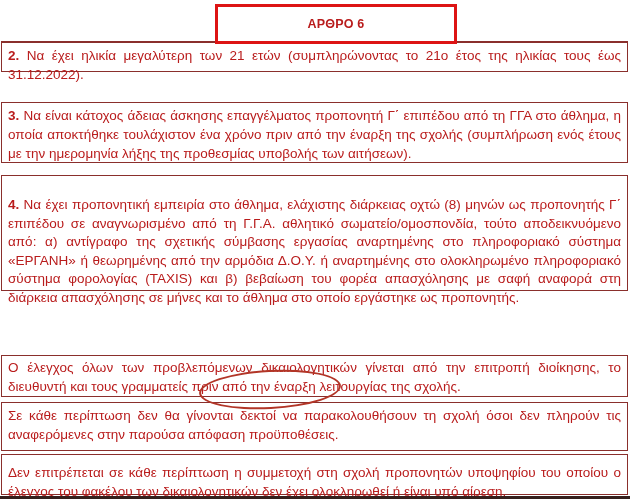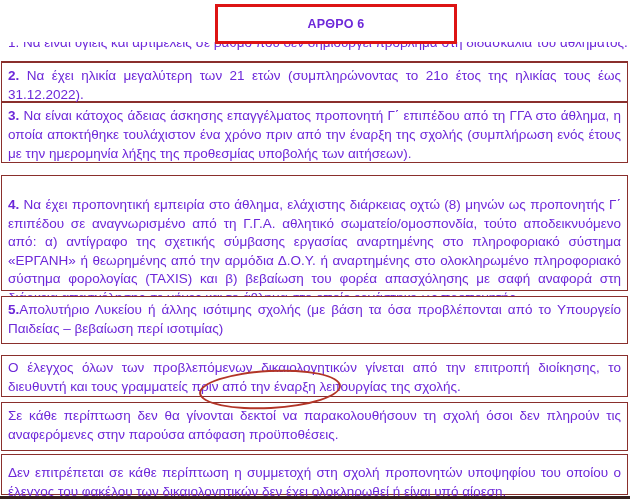--- a/index.html
+++ b/index.html
@@ -6,21 +6,21 @@
     margin: 0;
     padding: 0;
     background: #ffffff;
   }
   #page {
     position: relative;
     width: 630px;
     height: 501px;
     background: #ffffff;
     font-family: "Liberation Sans", "DejaVu Sans", sans-serif;
-    color: #6d28d9;
+    color: #b91c1c;
     overflow: hidden;
   }
 
   
   .title-box {
     position: absolute;
     left: 215px;
     top: 4px;
     width: 242px;
     height: 40px;
@@ -70,21 +70,21 @@
     box-sizing: border-box;
     background: #ffffff;
     padding: 3px 6px 2px 6px;
     font-size: 13.5px;
     line-height: 19px;
     text-align: justify;
     z-index: 2;
   }
   .pbox .num { font-weight: bold; }
 
-  #box-2 { top: 61px;  height: 41px; border-top-width: 2px; }
+  #box-2 { top: 41px;  height: 31px; border-top-width: 2px; }
   #box-3 { top: 102px; height: 61px; }
   #box-4 { top: 175px; height: 116px; line-height: 18.6px; padding-top: 20px; }
   #box-5 { top: 296px; height: 48px; }
   #box-6 { top: 355px; height: 42px; padding-top: 2px; }
   #box-7 { top: 402px; height: 49px; }
   #box-8 { top: 454px; height: 41px; padding-top: 8px; }
 
   
   .ellipse-annotation {
     position: absolute;
@@ -129,23 +129,20 @@
   </div>
 
   <div class="pbox" id="box-3">
     <span class="num">3.</span><span> Να είναι κάτοχος άδειας άσκησης επαγγέλματος προπονητή Γ΄ επιπέδου από τη ΓΓΑ στο άθλημα, η οποία αποκτήθηκε τουλάχιστον ένα χρόνο πριν από την έναρξη της σχολής (συμπλήρωση ενός έτους με την ημερομηνία λήξης της προθεσμίας υποβολής των αιτήσεων).</span>
   </div>
 
   <div class="pbox" id="box-4">
     <span class="num">4.</span><span> Να έχει προπονητική εμπειρία στο άθλημα, ελάχιστης διάρκειας οχτώ (8) μηνών ως προπονητής Γ΄ επιπέδου σε αναγνωρισμένο από τη Γ.Γ.Α. αθλητικό σωματείο/ομοσπονδία, τούτο αποδεικνυόμενο από: α) αντίγραφο της σχετικής σύμβασης εργασίας αναρτημένης στο πληροφοριακό σύστημα «ΕΡΓΑΝΗ» ή θεωρημένης από την αρμόδια Δ.Ο.Υ. ή αναρτημένης στο ολοκληρωμένο πληροφοριακό σύστημα φορολογίας (TAXIS) και β) βεβαίωση του φορέα απασχόλησης με σαφή αναφορά στη διάρκεια απασχόλησης σε μήνες και το άθλημα στο οποίο εργάστηκε ως προπονητής.</span>
   </div>
 
-  <div class="pbox" id="box-5">
-    <span class="num">5.</span><span>Απολυτήριο Λυκείου ή άλλης ισότιμης σχολής (με βάση τα όσα προβλέπονται από το Υπουργείο Παιδείας – βεβαίωση περί ισοτιμίας)</span>
-  </div>
 
   <div class="pbox" id="box-7">
     <span class="num"></span><span>Σε κάθε περίπτωση δεν θα γίνονται δεκτοί να παρακολουθήσουν τη σχολή  όσοι δεν πληρούν τις αναφερόμενες στην παρούσα απόφαση προϋποθέσεις.</span>
   </div>
 
   <div class="pbox" id="box-6">
     <span class="num"></span><span>Ο έλεγχος όλων των προβλεπόμενων δικαιολογητικών γίνεται από την επιτροπή διοίκησης, το διευθυντή και τους γραμματείς πριν από την έναρξη λειτουργίας της σχολής.</span>
   </div>
 
   <div class="pbox" id="box-8">

